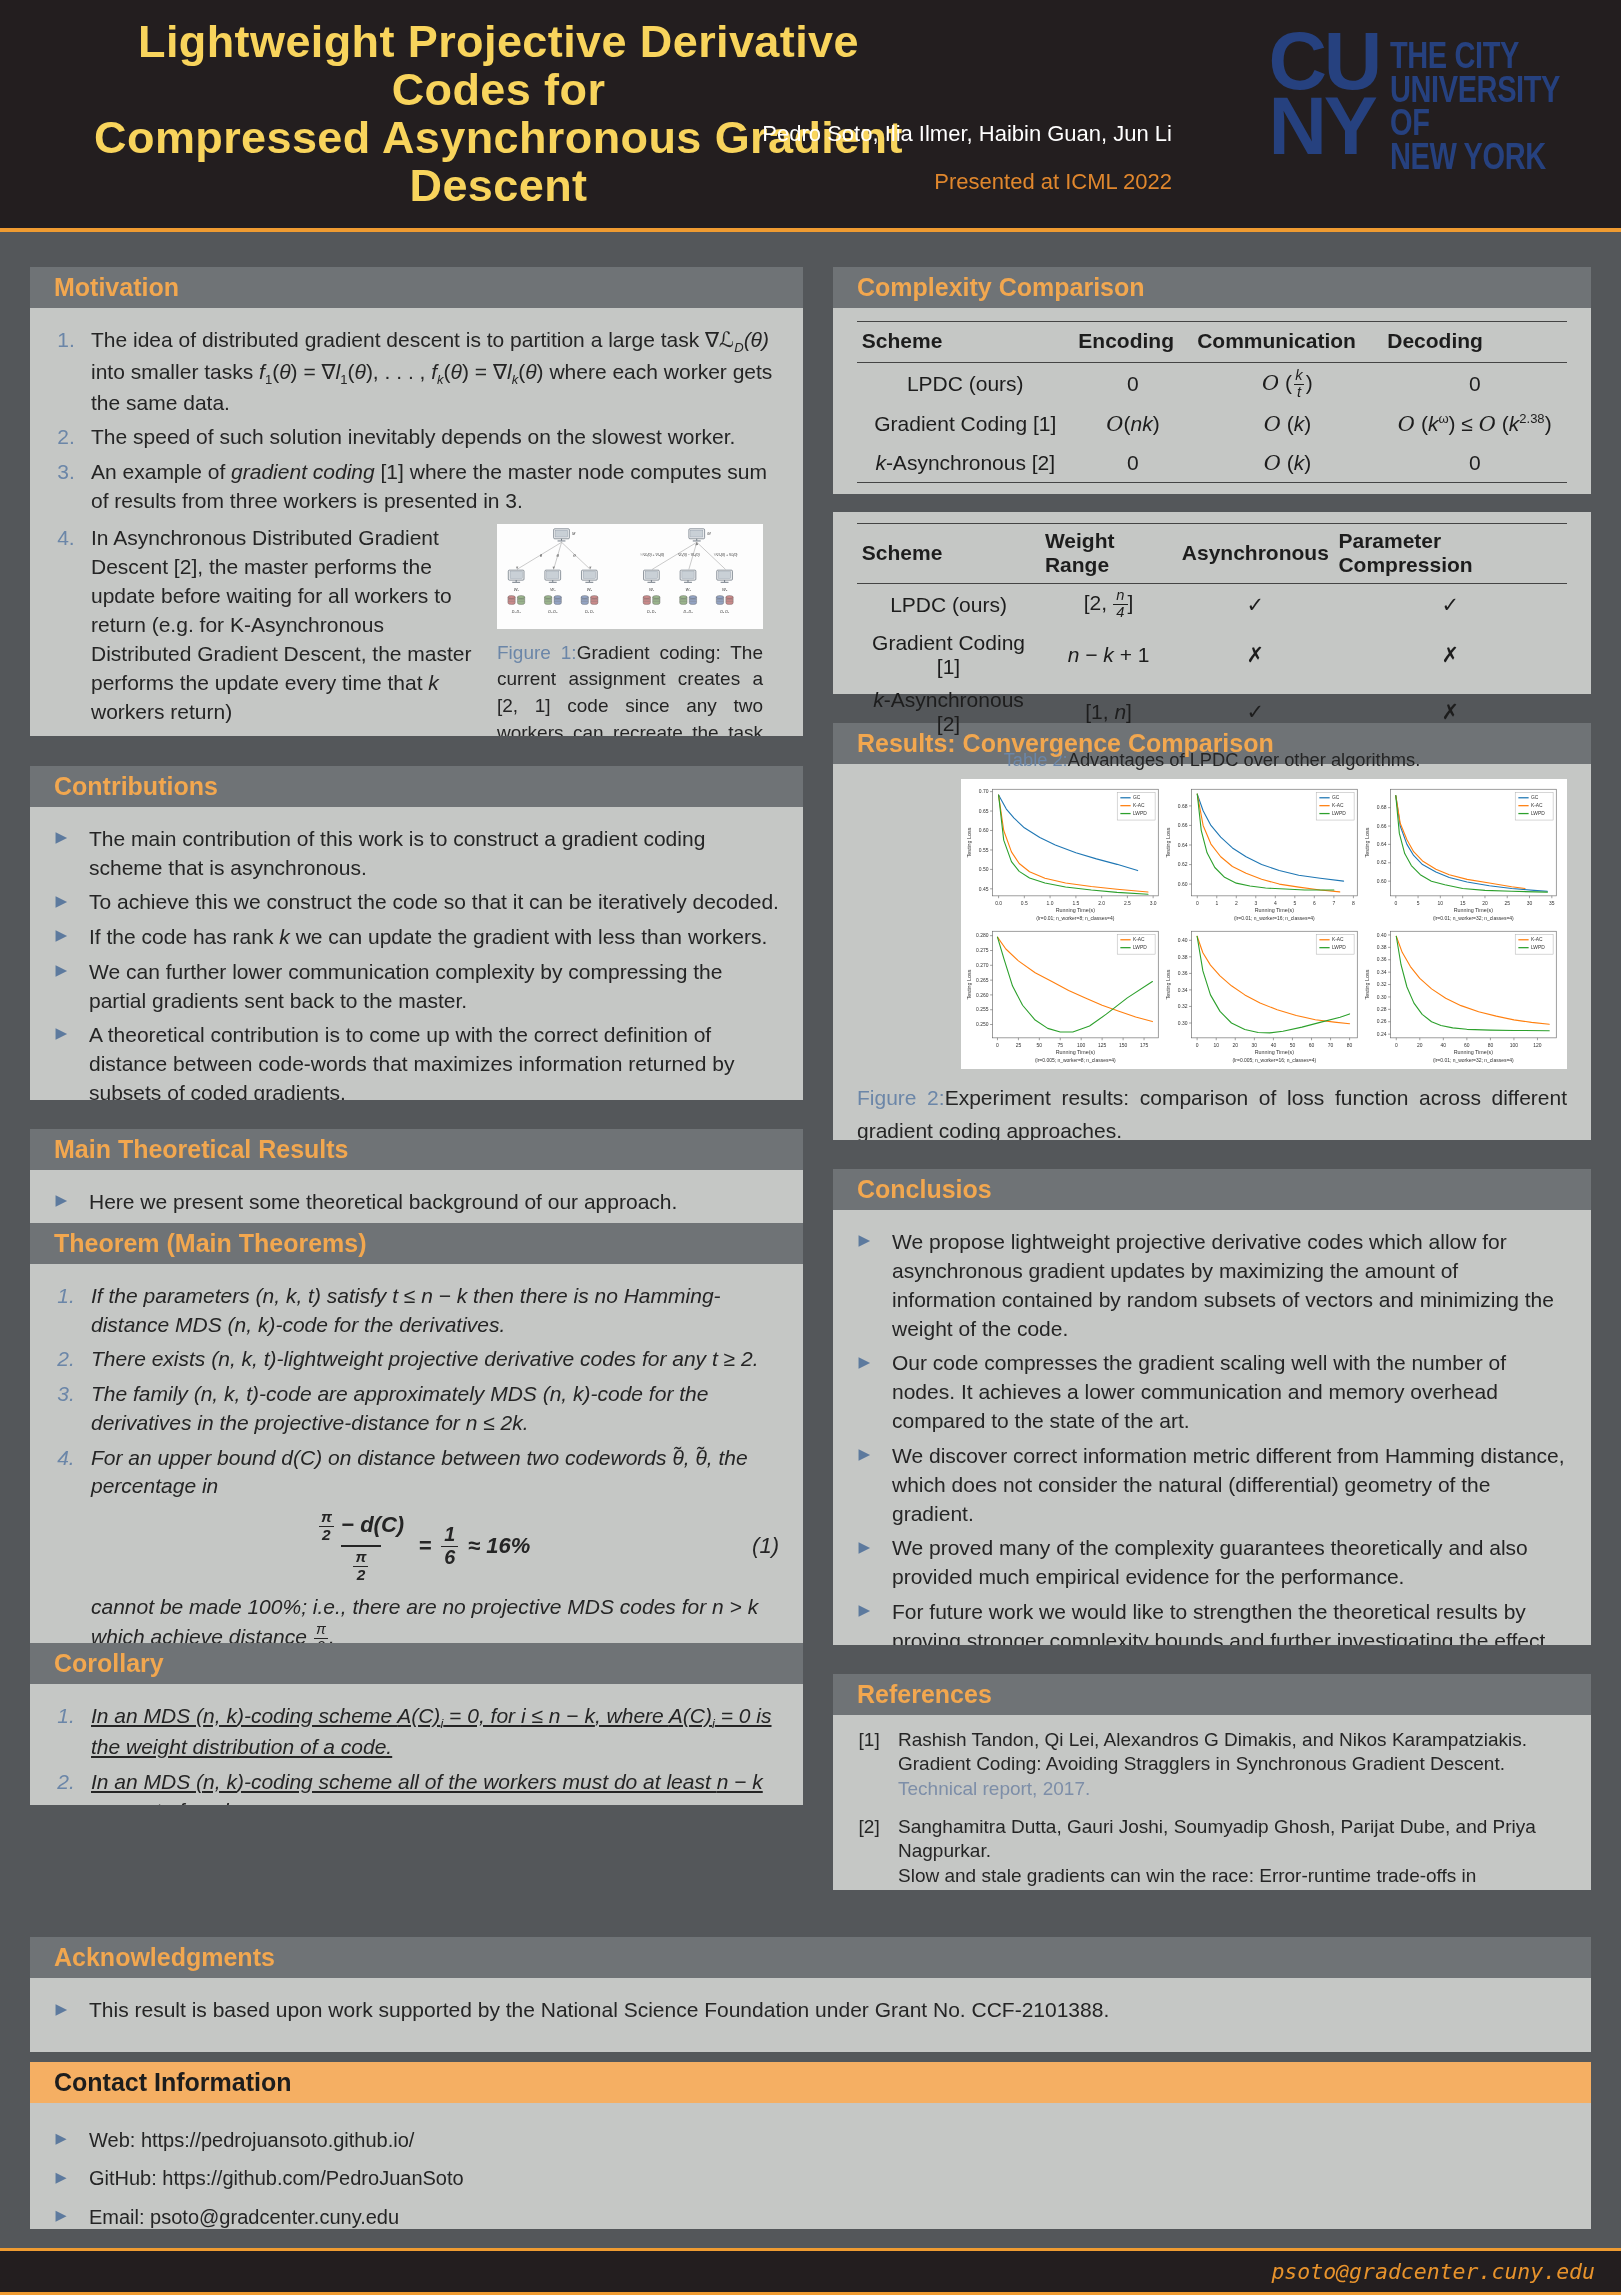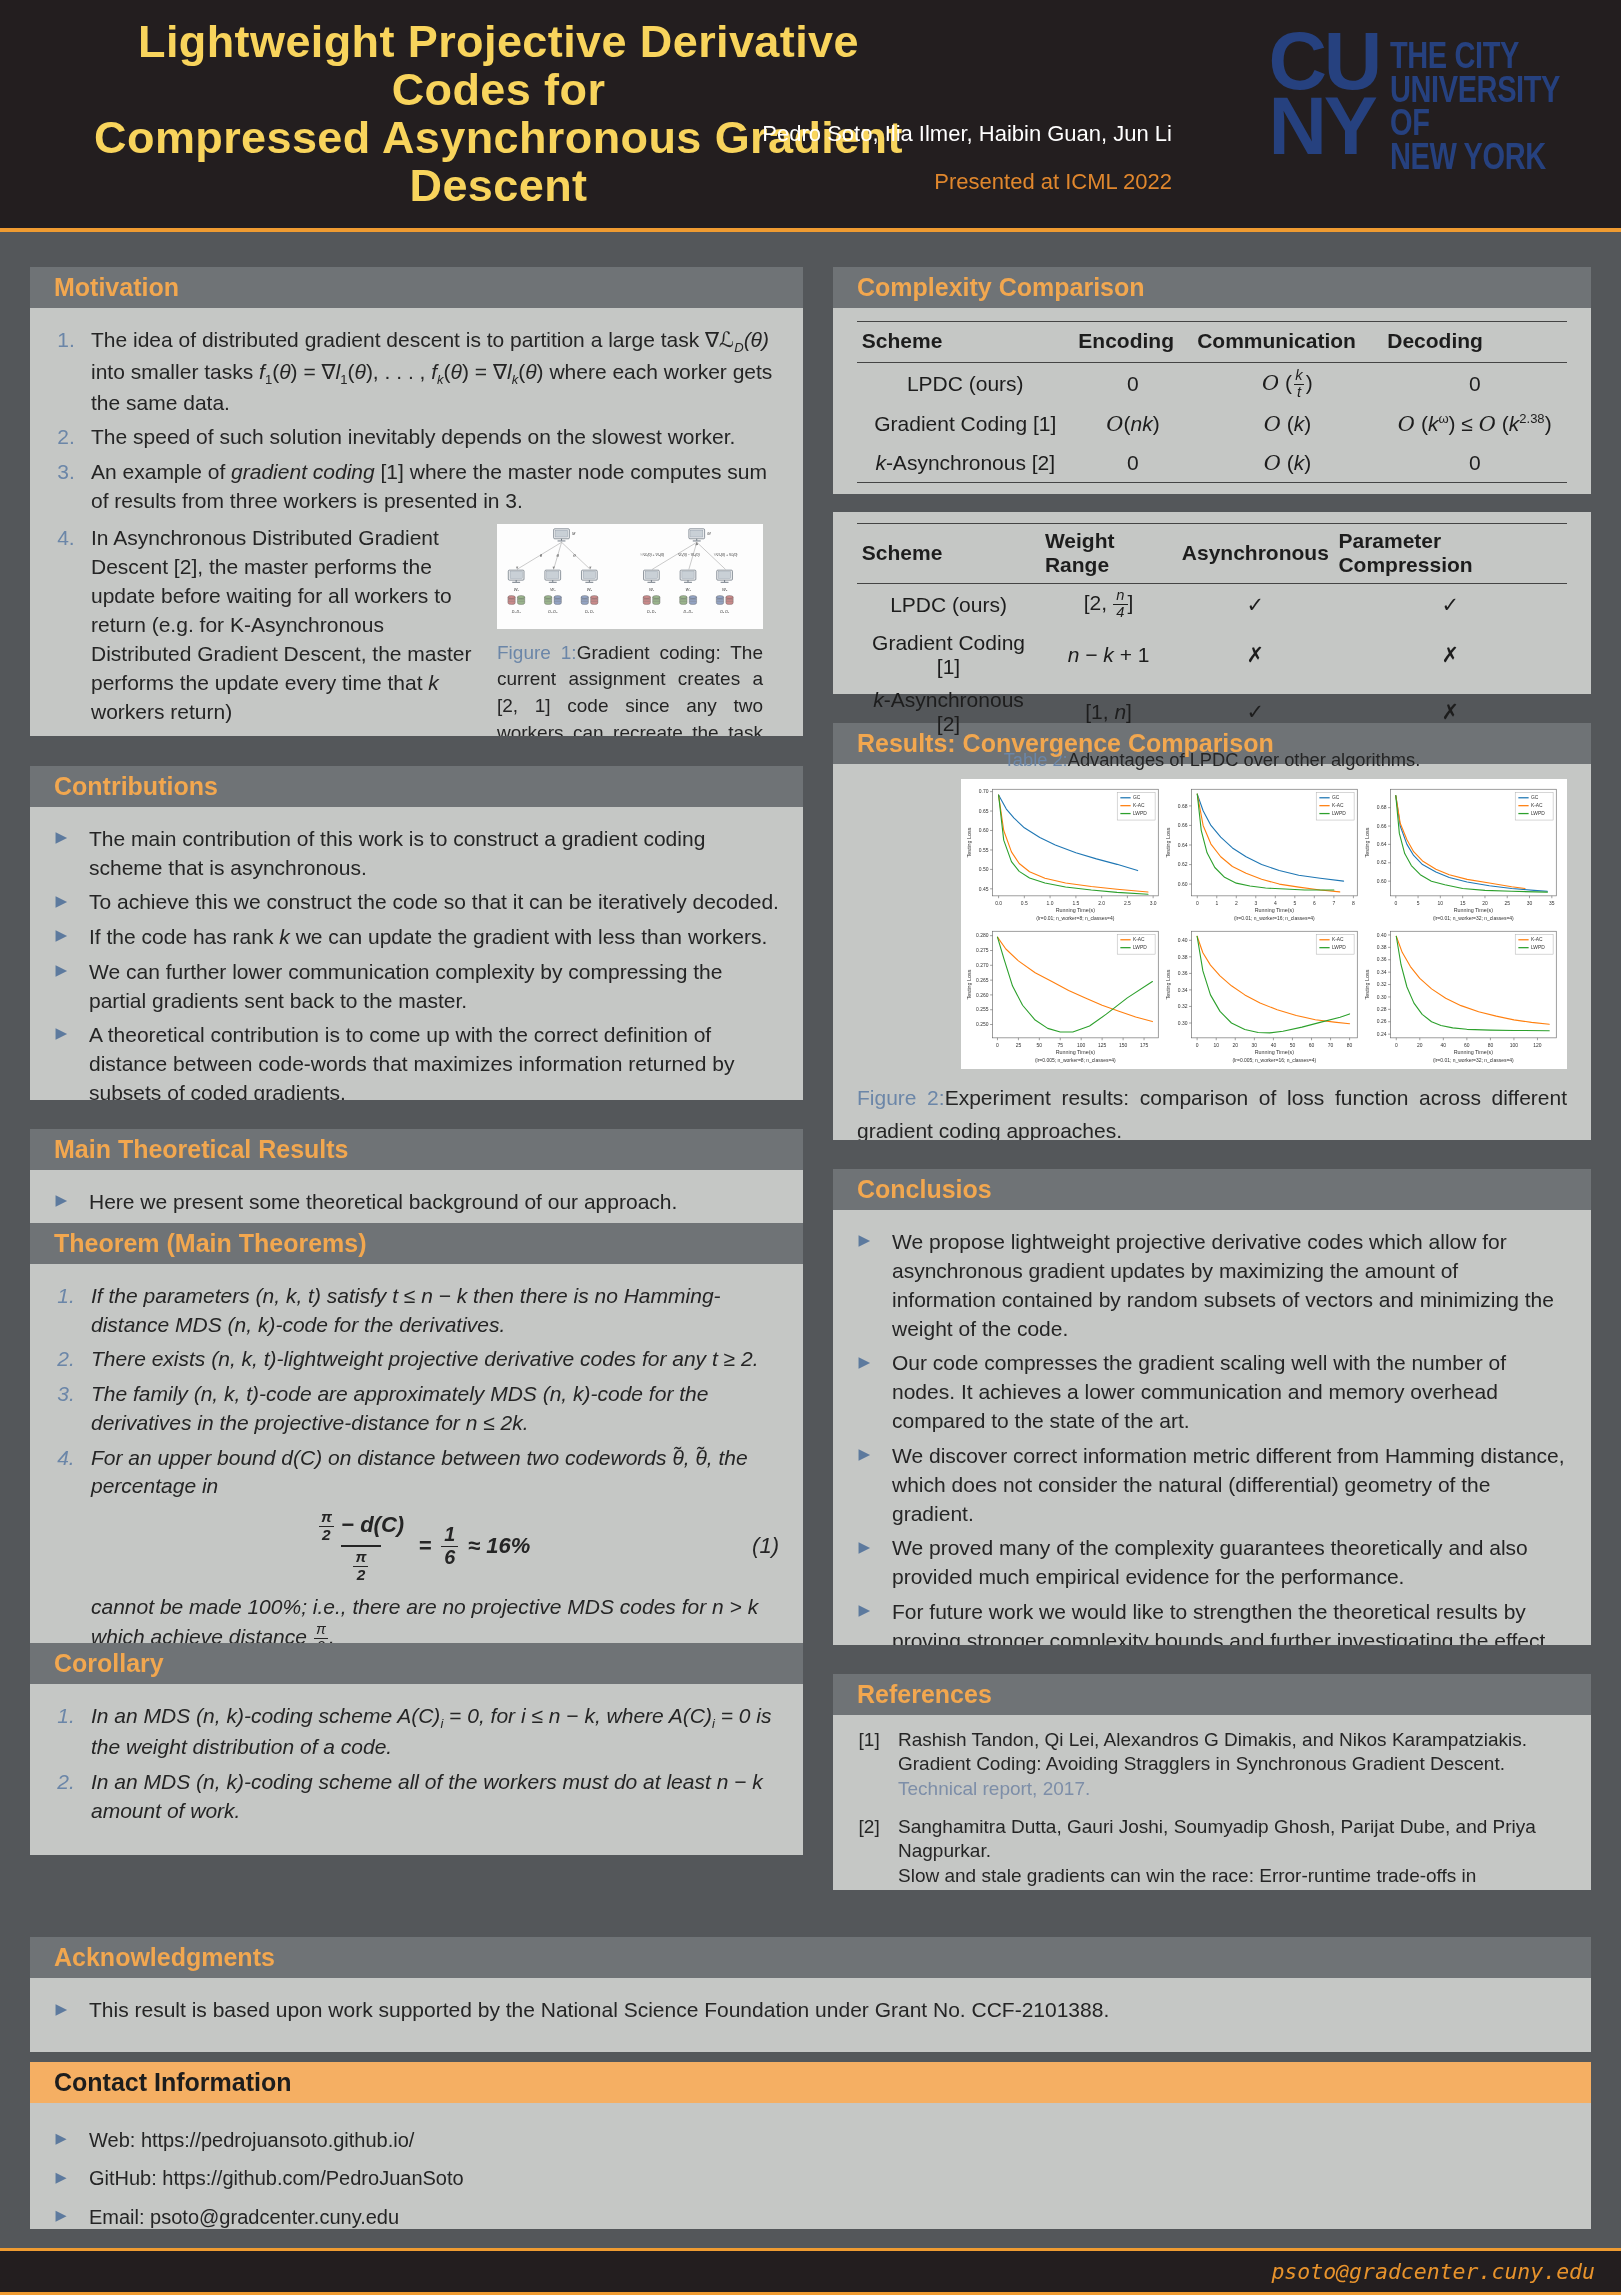--- a/index.html
+++ b/index.html
@@ -94,21 +94,21 @@
   #f-line-bot { top:2292px; }
   .footer { position:absolute; top:2251px; left:0; width:100%; height:41px; background:#231e1f;
             display:flex; align-items:center; justify-content:flex-end; padding-right:27px;font-style:italic; }
   .footer a { font-family:"DejaVu Sans Mono","Liberation Mono",monospace; font-size:21.5px; color:#e8932c; text-decoration:none; }
 
   
   #mot-body   { height:428px; }
   #contrib-body { height:293px; }
   #mtr-intro  { height:53px; }
   #thm-body   { height:379px; }
-  #cor-body   { height:171px; }
+  #cor-body   { height:121px;text-decoration:underline; }
   #cmp-body   { height:186px; }
   #tbl2-box   { height:182px; margin-top:17.5px; margin-bottom:29px; background:#c5c7c5; padding:11px 24px; }
   #res-body   { height:376px; }
   #conc-body  { height:435px; }
   #ref-body   { height:175px; }
   .panel.tight { margin-bottom:29px; }
 </style>
 </head>
 <body>
 

